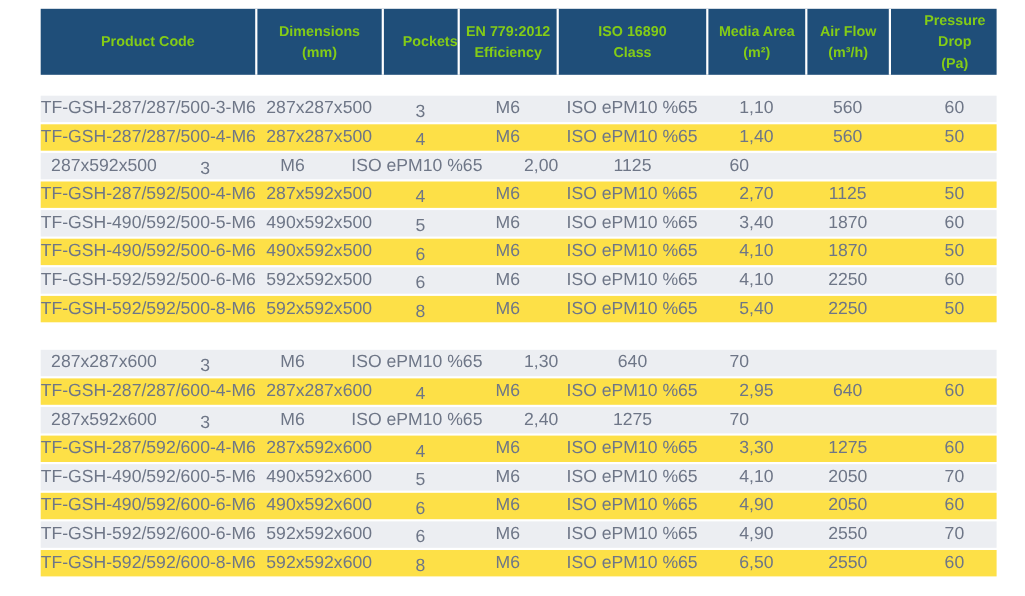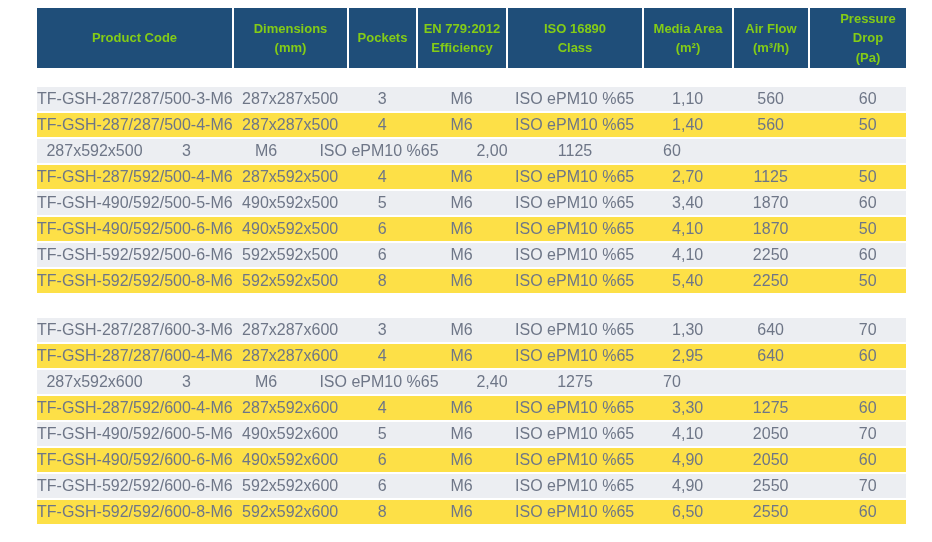--- a/index.html
+++ b/index.html
@@ -48,21 +48,21 @@
   .row.dark  { background: #fde047; }
   .cell {
     display: flex;
     align-items: center;
     justify-content: center;
     text-align: center;
     white-space: nowrap;
   }
   .c0 { flex: 0 0 195px; }
   .c1 { flex: 0 0 115px; }
-  .c2 { flex: 0 0 69px; }
+  .c2 { flex: 0 0 69px; align-items: flex-end; }
   .c3 { flex: 0 0 90px; text-align: center; }
   .c4 { flex: 0 0 136px; }
   .c5 { flex: 0 0 90px; }
   .c6 { flex: 0 0 76px; }
   .c7 { flex: 0 0 98px; padding-left: 20px; }
 </style>
 </head>
 <body>
 
 <div class="page">
@@ -182,21 +182,20 @@
           <div class="cell c3">M6</div>
           <div class="cell c4">ISO ePM10 %65</div>
           <div class="cell c5">5,40</div>
           <div class="cell c6">2250</div>
           <div class="cell c7">50</div>
         </div>
       </div>
     <div class="group-gap"></div>
     <div>
         <div class="row light">
-          <div class="cell c0">TF-GSH-287/287/600-3-M6</div>
           <div class="cell c1">287x287x600</div>
           <div class="cell c2">3</div>
           <div class="cell c3">M6</div>
           <div class="cell c4">ISO ePM10 %65</div>
           <div class="cell c5">1,30</div>
           <div class="cell c6">640</div>
           <div class="cell c7">70</div>
         </div>
         <div class="row dark">
           <div class="cell c0">TF-GSH-287/287/600-4-M6</div>

